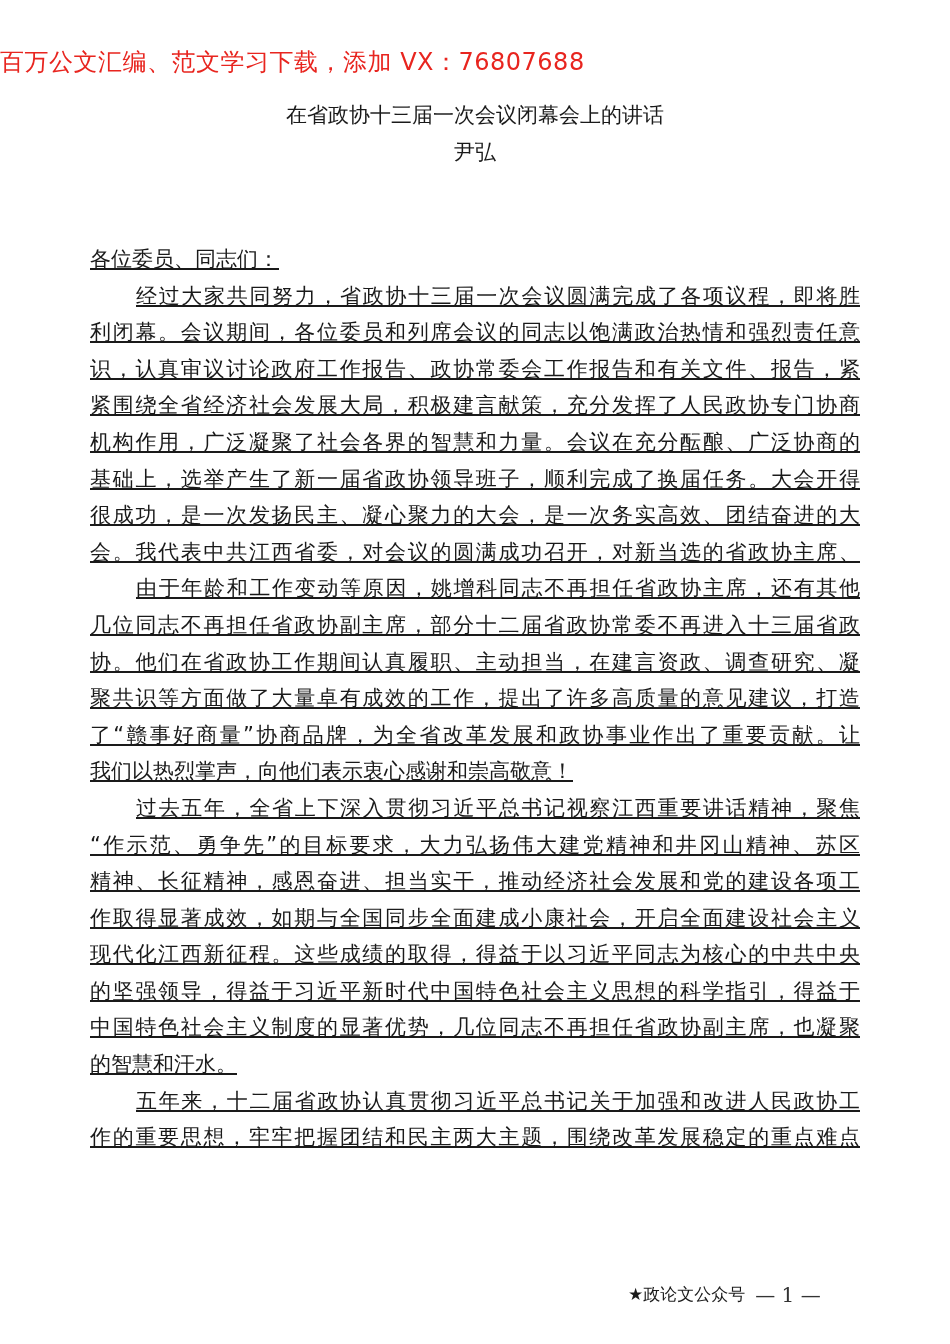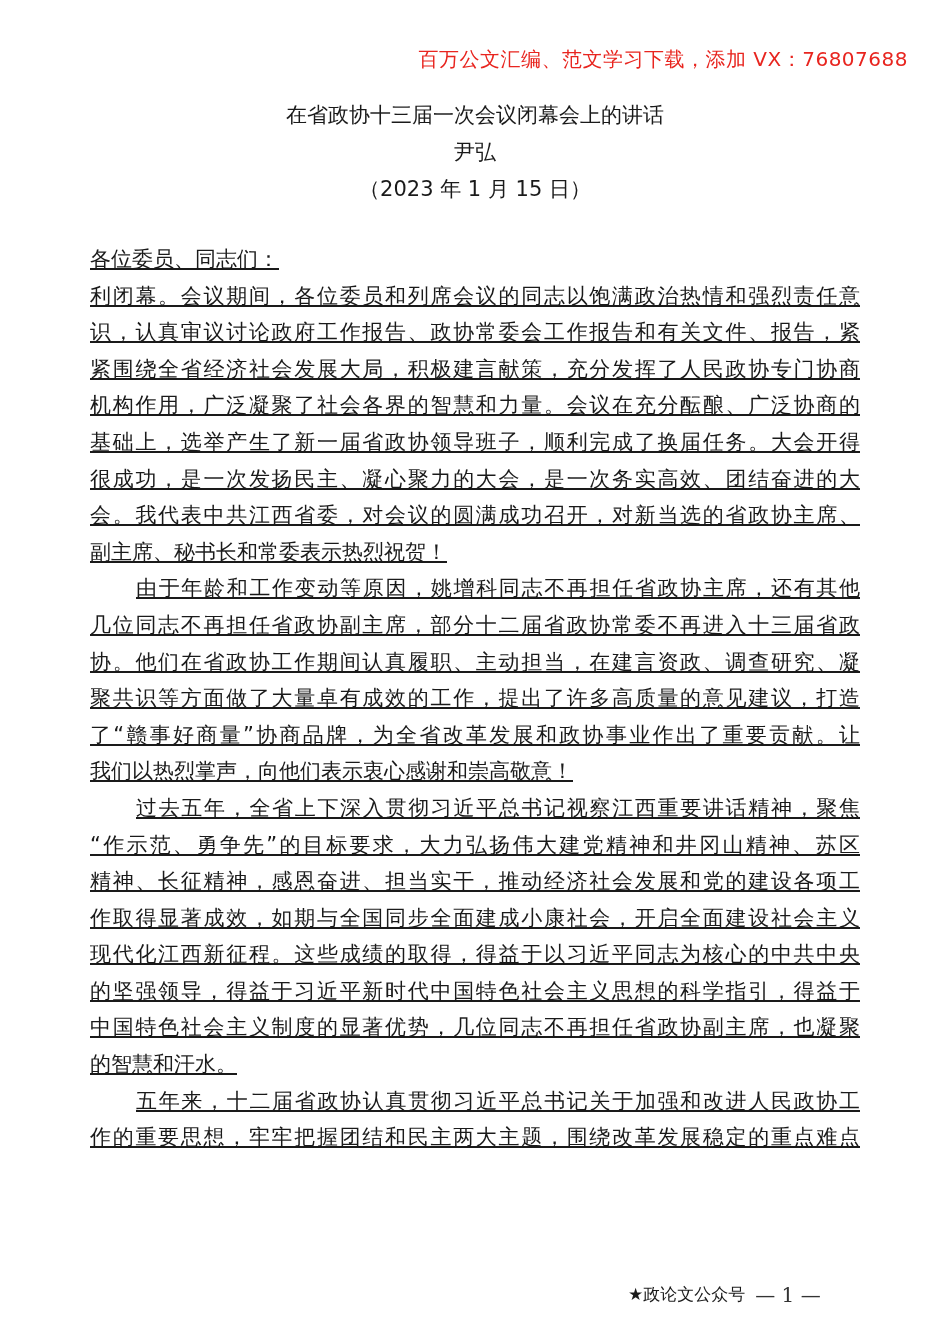--- a/index.html
+++ b/index.html
@@ -1,51 +1,50 @@
 <!DOCTYPE html>
 <html><head>
   <meta charset="utf-8">
   <style>
     html, body { margin: 0; padding: 0; background: #ffffff; }
     body { width: 950px; height: 1344px; position: relative; overflow: hidden;
            font-family: "DejaVu Sans", "Liberation Sans", sans-serif; color: #1a1a1a; }
-    .watermark { position: absolute; top: 46px; left: 0; width: 908px; text-align: right;
-                 font-size: 20px; color: #e8251f; letter-spacing: 0.5px; }
+    .watermark { position: absolute; top: 46px; left: 0; width: 908px; text-align: left;
+                 font-size: 24px; color: #e8251f; letter-spacing: 0.5px; }
     .title-block { position: absolute; top: 97px; left: 0; width: 950px; text-align: center; }
     .title-line { font-size: 21px; line-height: 37px; height: 37px; color: #1a1a1a; }
     .body-text { position: absolute; top: 241px; left: 90px; width: 770px; text-decoration: underline; }
     .line { font-size: 21px; line-height: 36.6px; height: 36.6px; white-space: nowrap;
             text-align: justify; text-align-last: justify; letter-spacing: 0; color: #1a1a1a; }
     .line.last { text-align-last: left; }
     .line.indent { padding-left: 46px; }
     .footer { position: absolute; top: 1283px; left: 628px; font-size: 17px; color: #1a1a1a;
               display: flex; gap: 10px; }
     .footer .page { font-family: "DejaVu Serif", "Liberation Serif", serif; font-size: 20px; color: #333; }
   </style>
 </head>
 <body>
 
 <div class="watermark">百万公文汇编、范文学习下载，添加 VX：76807688</div>
 
 <div class="title-block">
   <div class="title-line">在省政协十三届一次会议闭幕会上的讲话</div>
   <div class="title-line">尹弘</div>
-  <div class="title-line">（2023 年 1 月 15 日）</div>
 </div>
 
 <div class="body-text" id="body-lines">
     <div class="line last">各位委员、同志们：</div>
+    <div class="line indent">经过大家共同努力，省政协十三届一次会议圆满完成了各项议程，即将胜</div>
     <div class="line">利闭幕。会议期间，各位委员和列席会议的同志以饱满政治热情和强烈责任意</div>
     <div class="line">识，认真审议讨论政府工作报告、政协常委会工作报告和有关文件、报告，紧</div>
     <div class="line">紧围绕全省经济社会发展大局，积极建言献策，充分发挥了人民政协专门协商</div>
     <div class="line">机构作用，广泛凝聚了社会各界的智慧和力量。会议在充分酝酿、广泛协商的</div>
     <div class="line">基础上，选举产生了新一届省政协领导班子，顺利完成了换届任务。大会开得</div>
     <div class="line">很成功，是一次发扬民主、凝心聚力的大会，是一次务实高效、团结奋进的大</div>
     <div class="line">会。我代表中共江西省委，对会议的圆满成功召开，对新当选的省政协主席、</div>
-    <div class="line last">副主席、秘书长和常委表示热烈祝贺！</div>
     <div class="line indent">由于年龄和工作变动等原因，姚增科同志不再担任省政协主席，还有其他</div>
     <div class="line">几位同志不再担任省政协副主席，部分十二届省政协常委不再进入十三届省政</div>
     <div class="line">协。他们在省政协工作期间认真履职、主动担当，在建言资政、调查研究、凝</div>
     <div class="line">聚共识等方面做了大量卓有成效的工作，提出了许多高质量的意见建议，打造</div>
     <div class="line">了“赣事好商量”协商品牌，为全省改革发展和政协事业作出了重要贡献。让</div>
     <div class="line last">我们以热烈掌声，向他们表示衷心感谢和崇高敬意！</div>
     <div class="line indent">过去五年，全省上下深入贯彻习近平总书记视察江西重要讲话精神，聚焦</div>
     <div class="line">“作示范、勇争先”的目标要求，大力弘扬伟大建党精神和井冈山精神、苏区</div>
     <div class="line">精神、长征精神，感恩奋进、担当实干，推动经济社会发展和党的建设各项工</div>
     <div class="line">作取得显著成效，如期与全国同步全面建成小康社会，开启全面建设社会主义</div>

